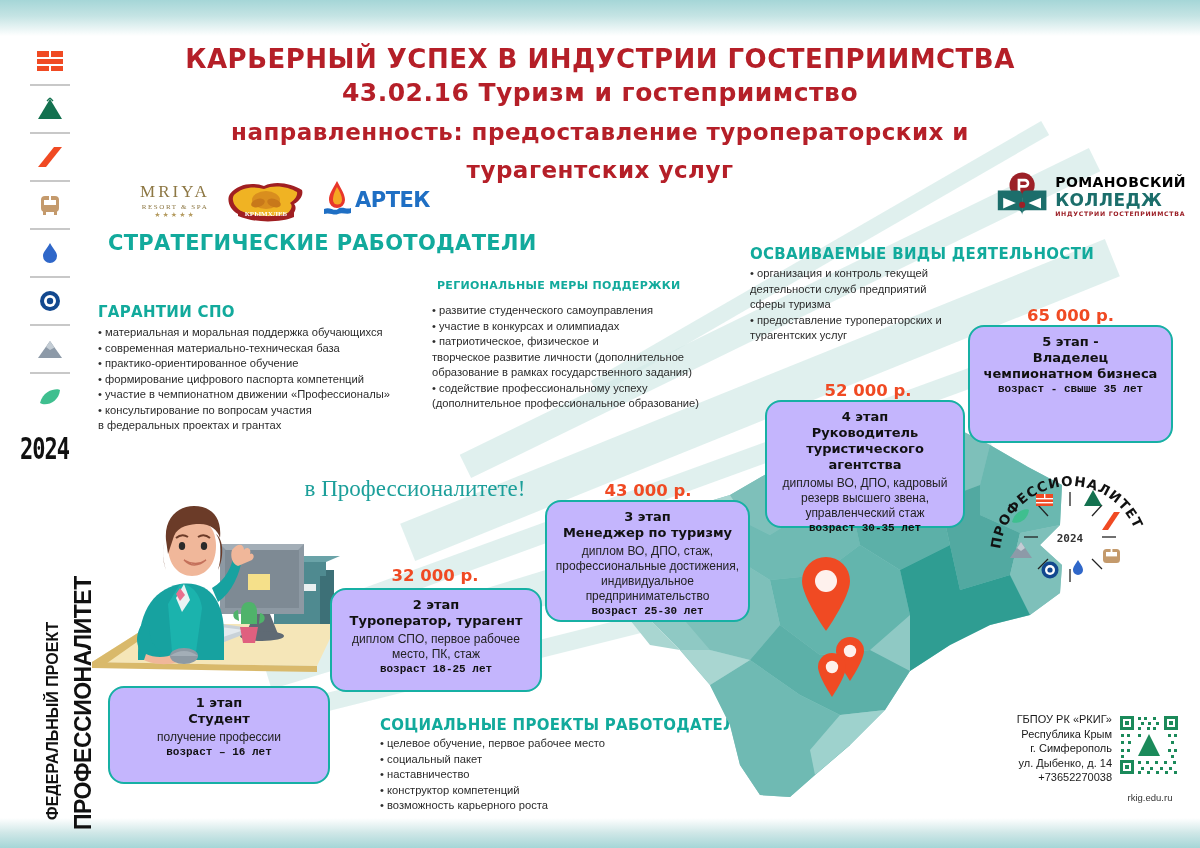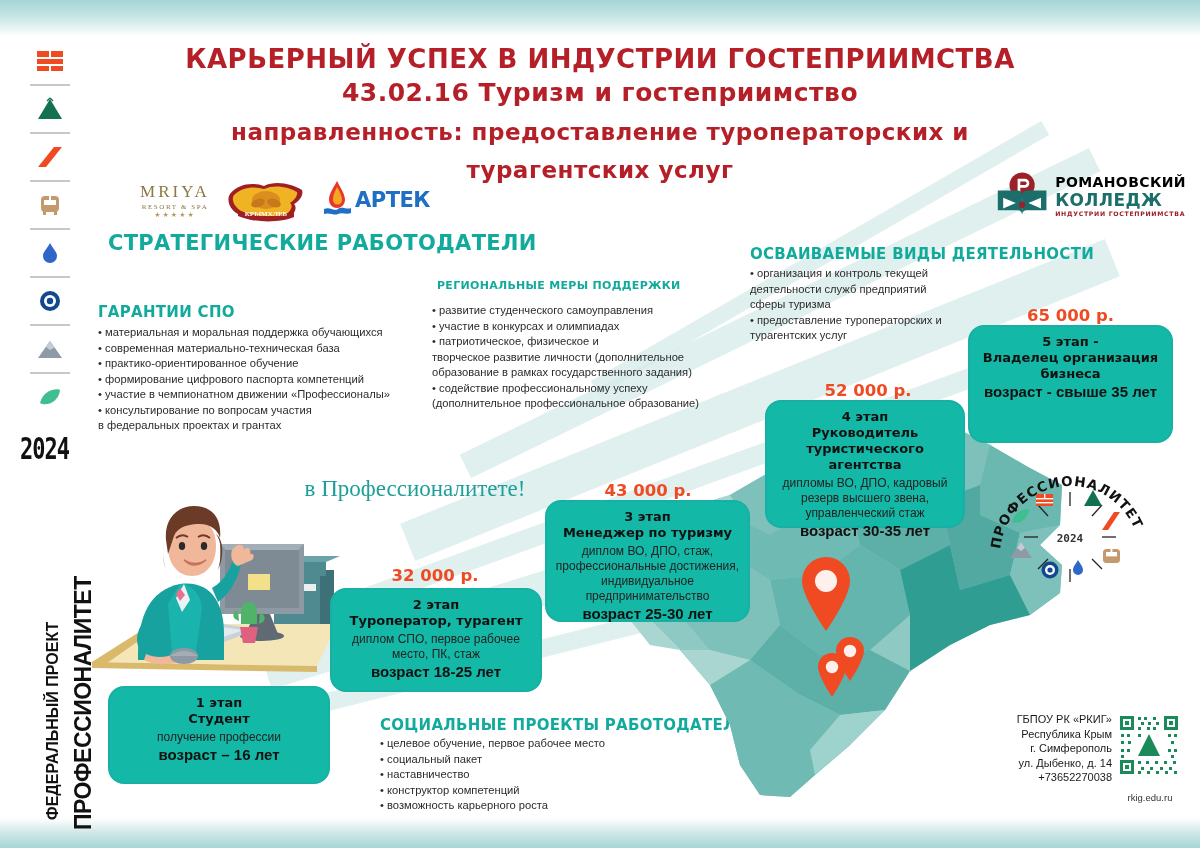--- a/index.html
+++ b/index.html
@@ -94,26 +94,26 @@
   .l-social { left:380px; top:736px; width:300px; }
   .lst div { white-space:nowrap; }
 
   
   .sal {
     position:absolute; color:#f04a23; font-family:"DejaVu Sans", sans-serif;
     font-weight:bold; font-size:16.5px; text-align:center;
   }
   .card {
     position:absolute; border:2px solid #17b0a4; border-radius:16px;
-    background:#14b8a6; text-align:center; padding:7px 8px;
+    background:#c4b5fd; text-align:center; padding:7px 8px;
     font-family:"Liberation Sans", sans-serif;
   }
   .card .stage { font-family:"DejaVu Sans", sans-serif; font-weight:bold; font-size:13px; color:#111; line-height:16px; }
   .card .desc { font-size:12px; color:#222; line-height:15px; margin-top:3px;}
-  .card .age { font-family:Liberation Sans, sans-serif; font-weight:bold; font-size:15px; color:#111; margin-top:1px;}
+  .card .age { font-family:Liberation Mono, monospace; font-weight:bold; font-size:11px; color:#111; margin-top:1px;}
 
   #card1 { left:108px; top:686px; width:222px; height:98px; }
   #sal2  { left:330px; top:566px; width:210px; }
   #card2 { left:330px; top:588px; width:212px; height:104px; }
   #sal3  { left:548px; top:481px; width:200px; }
   #card3 { left:545px; top:500px; width:205px; height:122px; }
   #sal4  { left:768px; top:381px; width:200px; }
   #card4 { left:765px; top:400px; width:200px; height:128px; }
   #sal5  { left:968px; top:306px; width:205px; }
   #card5 { left:968px; top:325px; width:205px; height:118px; }
@@ -449,21 +449,21 @@
   <div class="card" id="card4">
     <div class="stage">4 этап</div>
     <div class="stage">Руководитель туристического агентства</div>
     <div class="desc">дипломы ВО, ДПО, кадровый резерв высшего звена, управленческий стаж</div>
     <div class="age">возраст 30-35 лет</div>
   </div>
 
   <div class="sal" id="sal5">65 000 р.</div>
   <div class="card" id="card5">
     <div class="stage">5 этап -</div>
-    <div class="stage">Владелец организация бизнеса</div>
+    <div class="stage">Владелец чемпионатном бизнеса</div>
     <div class="age">возраст - свыше 35 лет</div>
   </div>
 
   <div class="badge">
     <svg width="180" height="160" viewBox="0 0 180 160">
       <defs>
           <path id="arcp" d="M 20 104 A 70 70 0 0 1 160 104"></path>
         </defs>
       <text font-size="13.5" font-weight="bold" fill="#111" font-family="'DejaVu Sans',sans-serif" letter-spacing="1">
         <textPath href="#arcp" startOffset="3%">ПРОФЕССИОНАЛИТЕТ</textPath>

